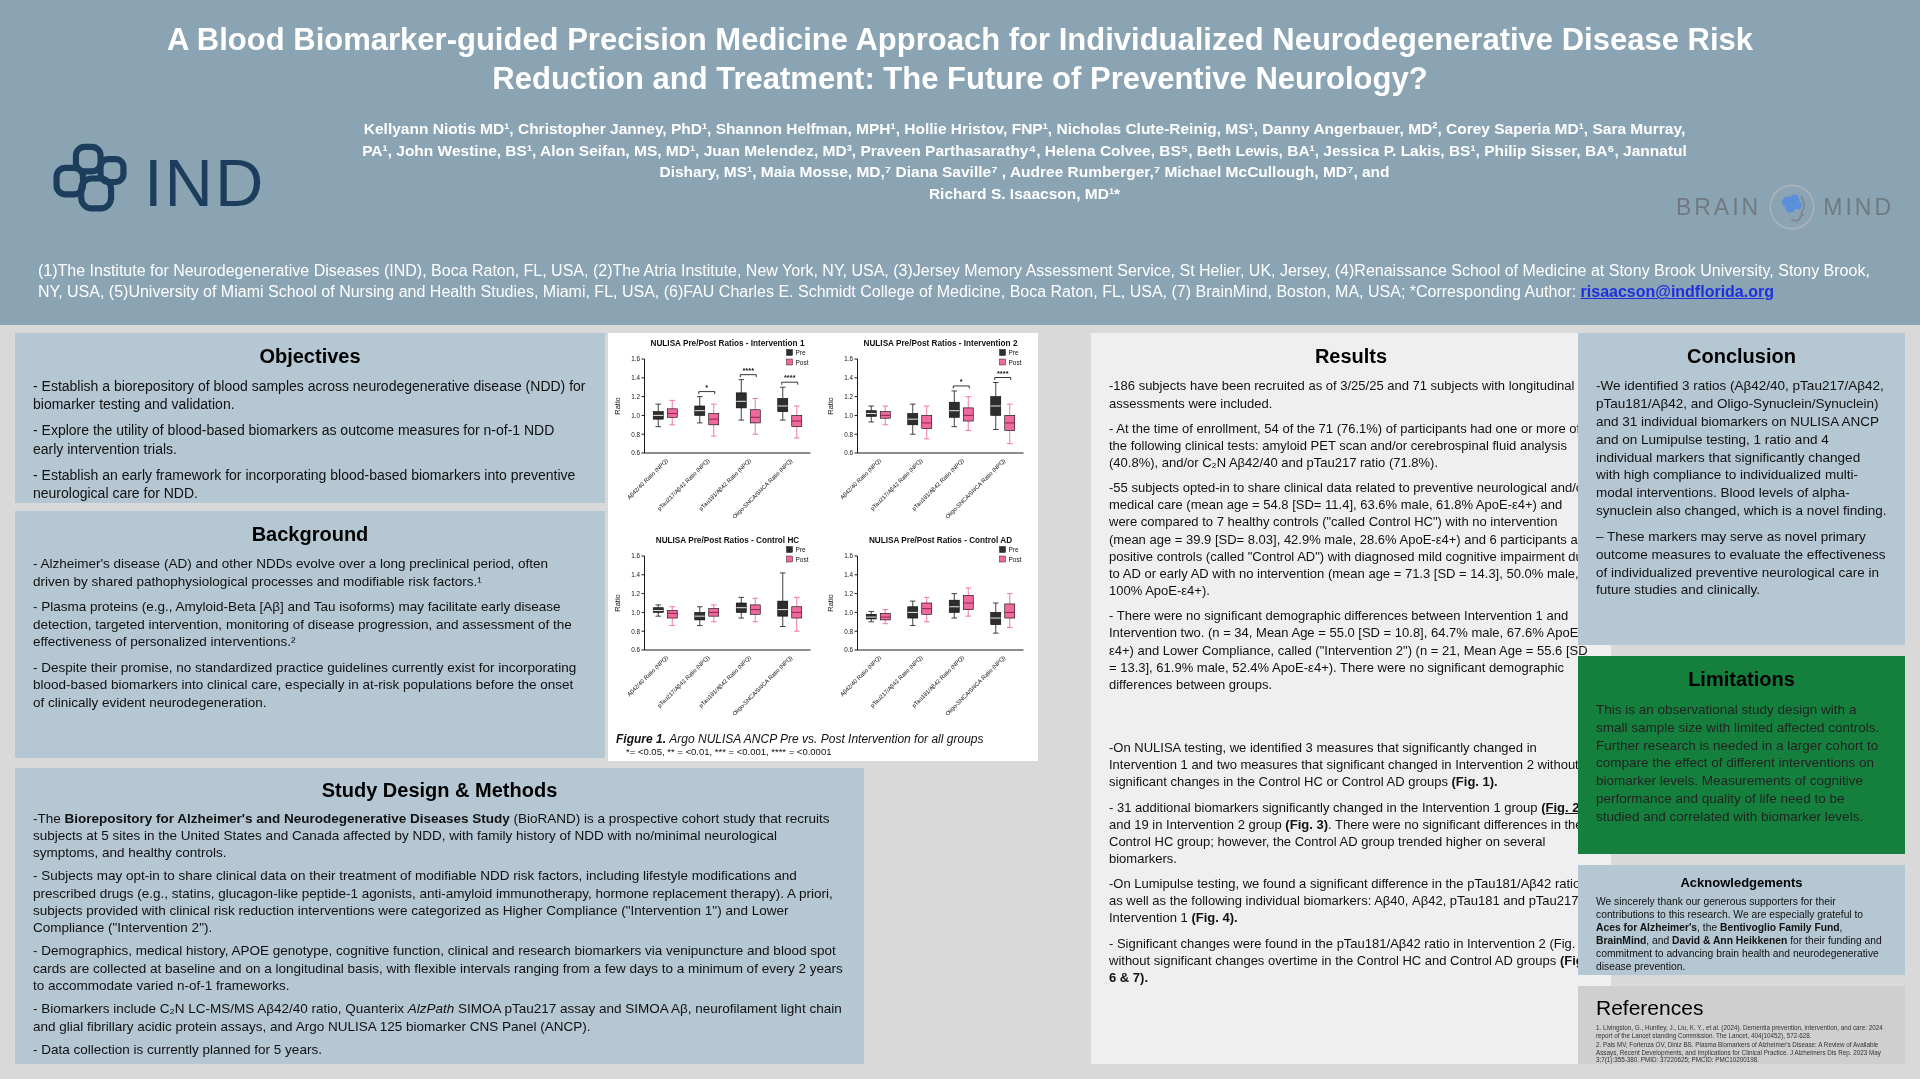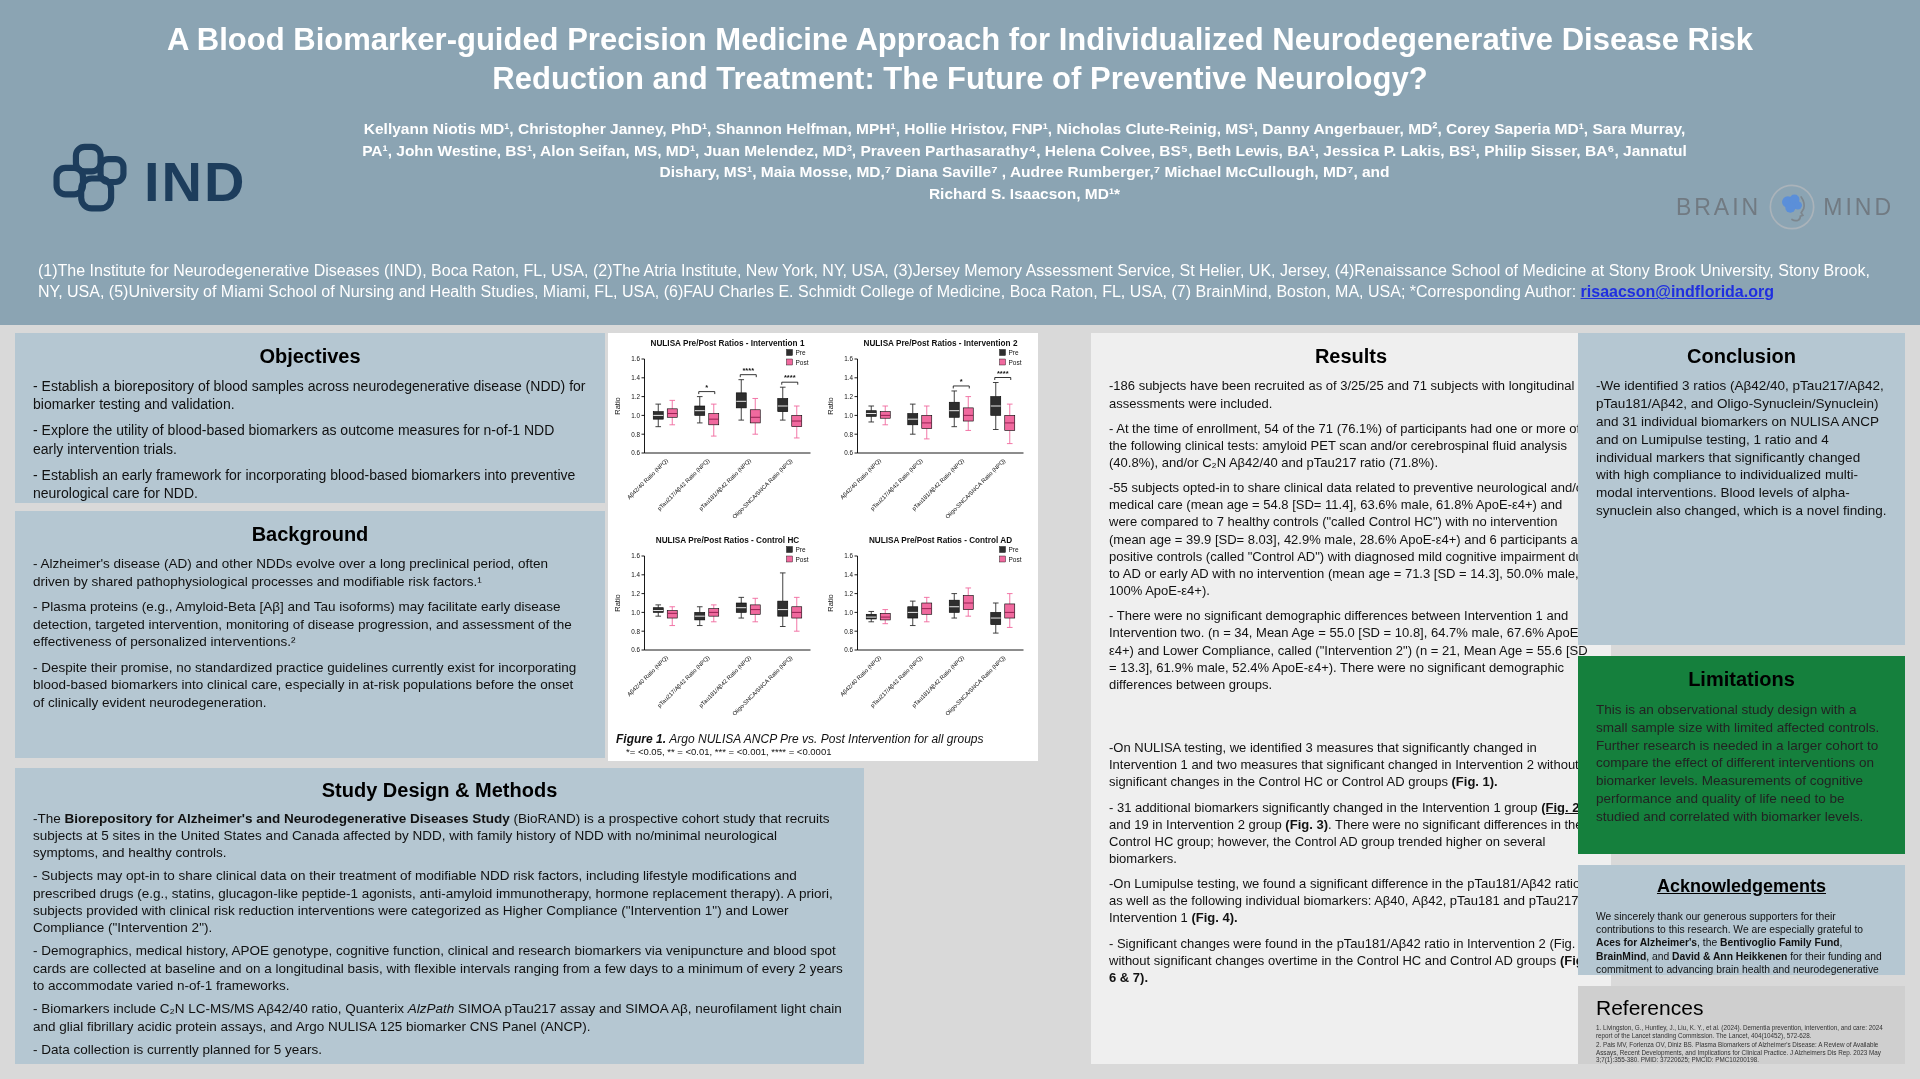--- a/index.html
+++ b/index.html
@@ -5,21 +5,21 @@
   * { margin:0; padding:0; box-sizing:border-box; }
   html,body { width:1920px; height:1079px; }
   body { font-family:"Liberation Sans", sans-serif; background:#d9d9d9; color:#111; }
   .poster { position:relative; width:1920px; height:1079px; background:#d9d9d9; overflow:hidden;padding-left:9px; }
 
   
   .header { position:absolute; top:0; left:0; width:1920px; height:325px; background:#8ba4b3; }
   .title { position:absolute; top:20px; left:50%; transform:translateX(-50%); width:1680px;
            text-align:center; color:#fff; font-size:31px; font-weight:bold; line-height:1.26; }
   .ind-logo { position:absolute; left:46px; top:138px; display:flex; align-items:center; gap:10px; color:#1d3d5c; }
-  .ind-text { font-size:56px; font-weight:bold; letter-spacing:2px; line-height:1; }
+  .ind-text { font-size:67px; font-weight:normal; letter-spacing:2px; line-height:1; }
   .authors { position:absolute; left:352px; top:118px; width:1345px; color:#fff; font-size:15.5px;
              font-weight:bold; text-align:center; line-height:1.4; }
   .last-author { display:block; font-weight:bold; }
   .brainmind { position:absolute; right:26px; top:182px; display:flex; align-items:center; gap:6px;
                color:#717a82; font-size:23px; letter-spacing:3px; }
   .affiliations { position:absolute; left:38px; top:260px; width:1855px; color:#fff; font-size:16px; line-height:1.34; }
   .affiliations a { color:#1f2fe0; text-decoration:underline; cursor:pointer; font-weight:bold; }
 
   
   .box { position:absolute; padding:8px 18px; overflow:hidden; }
@@ -33,21 +33,21 @@
   .objectives     { left:15px;  top:333px; width:590px;  height:170px; font-size:14px;  line-height:1.3; }
   .background-box { left:15px;  top:511px; width:590px;  height:247px; font-size:13.5px; line-height:1.3; }
   .study-design   { left:15px;  top:768px; width:849px; height:296px; font-size:13.5px; line-height:1.28; }
   .study-design h2 { margin-bottom:6px; }
   .study-design p { margin-bottom:6px; }
   .results        { left:1046px; top:333px; width:520px; height:731px; font-size:13px; line-height:1.32; }
   .results p.gap  { margin-top:46px; }
   .conclusion     { left:1578px; top:333px; width:327px; height:312px; font-size:13.5px; line-height:1.32; }
   .limitations    { left:1578px; top:656px; width:327px; height:198px; font-size:13.5px; line-height:1.33; color:#222; }
   .acknowledgements { left:1578px; top:865px; width:327px; height:110px; font-size:10.3px; line-height:1.28; }
-  .acknowledgements h2 { font-size:18px; margin-bottom:12px;text-decoration:underline; }
+  .acknowledgements h2 { font-size:13px; margin-bottom:3px; }
   .refs           { left:1578px; top:986px; width:327px; height:78px; }
   .refs h2 { text-align:left; font-weight:normal; font-size:21px; margin-bottom:4px; }
   .refs p { font-size:6.3px; line-height:1.2; color:#333; margin-bottom:2px; }
 
   
   .charts-panel { position:absolute; left:608px; top:333px; width:430px; height:428px; background:#fff; padding:2px 0 0 2px; }
   .charts-grid { display:grid; grid-template-columns:213px 213px; }
   .charts-grid svg { width:213px; height:197px; display:block; background:#fff; }
   .fig-caption { font-size:12px; margin:3px 6px 0; }
   .fig-note { font-size:9.5px; margin:0 16px; }
@@ -453,20 +453,21 @@
     <p><span>- There were no significant demographic differences between Intervention 1 and Intervention two. (n = 34, Mean Age = 55.0 [SD = 10.8], 64.7% male, 67.6% ApoE-ε4+) and Lower Compliance, called ("Intervention 2") (n = 21, Mean Age = 55.6 [SD = 13.3], 61.9% male, 52.4% ApoE-ε4+). There were no significant demographic differences between groups.</span></p>
     <p class="gap"><span>-On NULISA testing, we identified 3 measures that significantly changed in Intervention 1 and two measures that significant changed in Intervention 2 without significant changes in the Control HC or Control AD groups  </span><span style="font-weight: bold;">(Fig. 1).</span></p>
     <p><span>- 31 additional biomarkers significantly changed in the Intervention 1 group </span><span style="font-weight: bold; text-decoration: underline;">(Fig. 2 )</span><span> and 19 in Intervention 2 group </span><span style="font-weight: bold;">(Fig. 3)</span><span>. There were no significant differences in the Control HC group; however, the Control AD group trended higher on several biomarkers.</span></p>
     <p><span>-On Lumipulse testing, we found a significant difference in the pTau181/Aβ42 ratio as well as the following individual biomarkers: Aβ40, Aβ42, pTau181 and pTau217 in Intervention 1 </span><span style="font-weight: bold;">(Fig. 4).</span></p>
     <p><span>- Significant changes were found in the pTau181/Aβ42 ratio in Intervention 2 </span><span style="font-weight: normal;">(Fig. 5)</span><span> without significant changes overtime in the Control HC and Control AD groups </span><span style="font-weight: bold;">(Fig. 6 &amp; 7).</span></p>
   </section>
 
   <section class="box blue conclusion">
     <h2>Conclusion</h2>
     <p>-We identified 3 ratios (Aβ42/40, pTau217/Aβ42, pTau181/Aβ42, and Oligo-Synuclein/Synuclein) and 31 individual biomarkers on NULISA ANCP and on Lumipulse testing, 1 ratio and 4 individual markers that significantly changed with high compliance to individualized multi-modal interventions. Blood levels of alpha-synuclein also changed, which is a novel finding.</p>
+    <p>– These markers may serve as novel primary outcome measures to evaluate the effectiveness of individualized preventive neurological care in future studies and clinically.</p>
   </section>
 
   <section class="box gray limitations">
     <h2>Limitations</h2>
     <p>This is an observational study design with a small sample size with limited affected controls. Further research is needed in a larger cohort to compare the effect of different interventions on biomarker levels. Measurements of cognitive performance and quality of life need to be studied and correlated with biomarker levels.</p>
   </section>
 
   <section class="box blue acknowledgements">
     <h2>Acknowledgements</h2>
     <p><span>We sincerely thank our generous supporters for their contributions to this research. We are especially grateful to </span><span style="font-weight: bold;">Aces for Alzheimer's</span><span>, the </span><span style="font-weight: bold;">Bentivoglio Family Fund</span><span>, </span><span style="font-weight: bold;">BrainMind</span><span>, and </span><span style="font-weight: bold;">David &amp; Ann Heikkenen</span><span> for their funding and commitment to advancing brain health and neurodegenerative disease prevention.</span></p>

